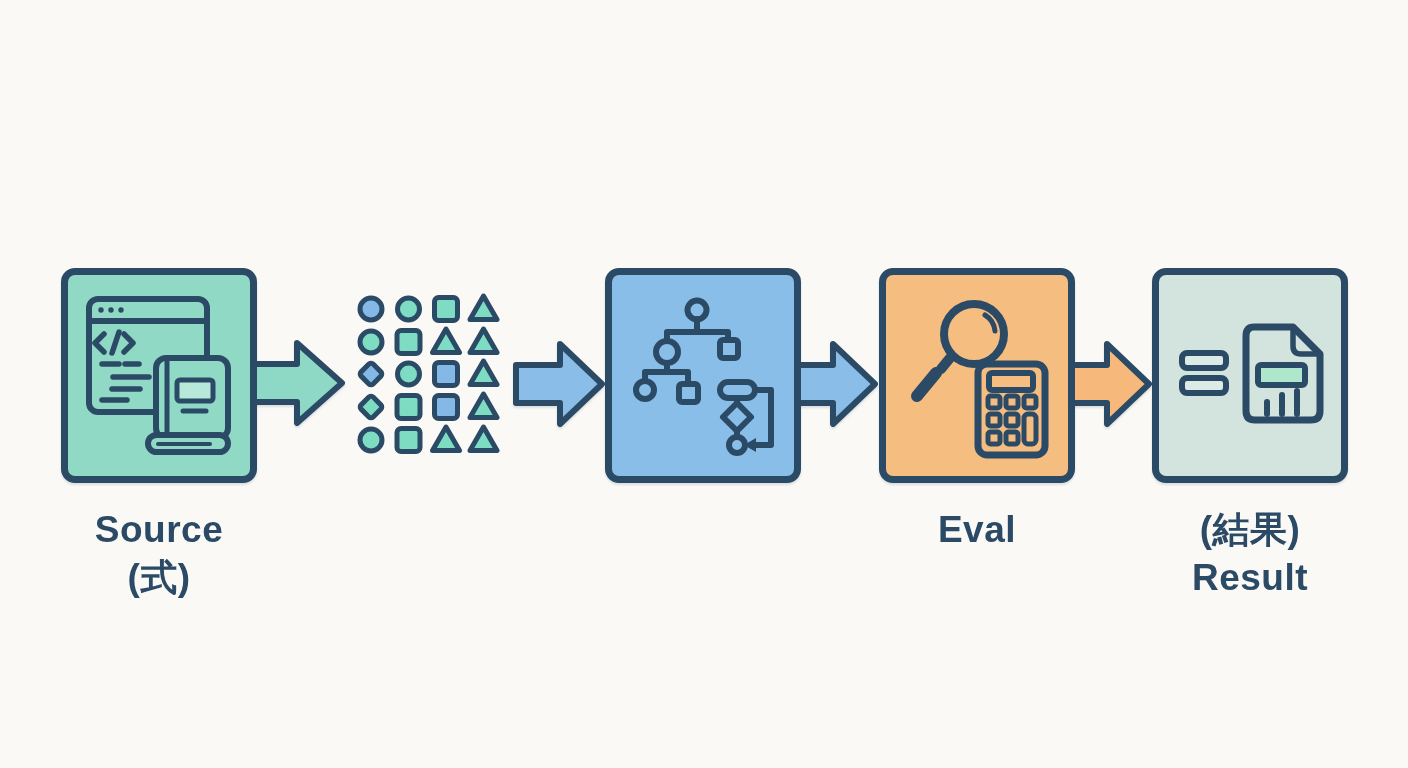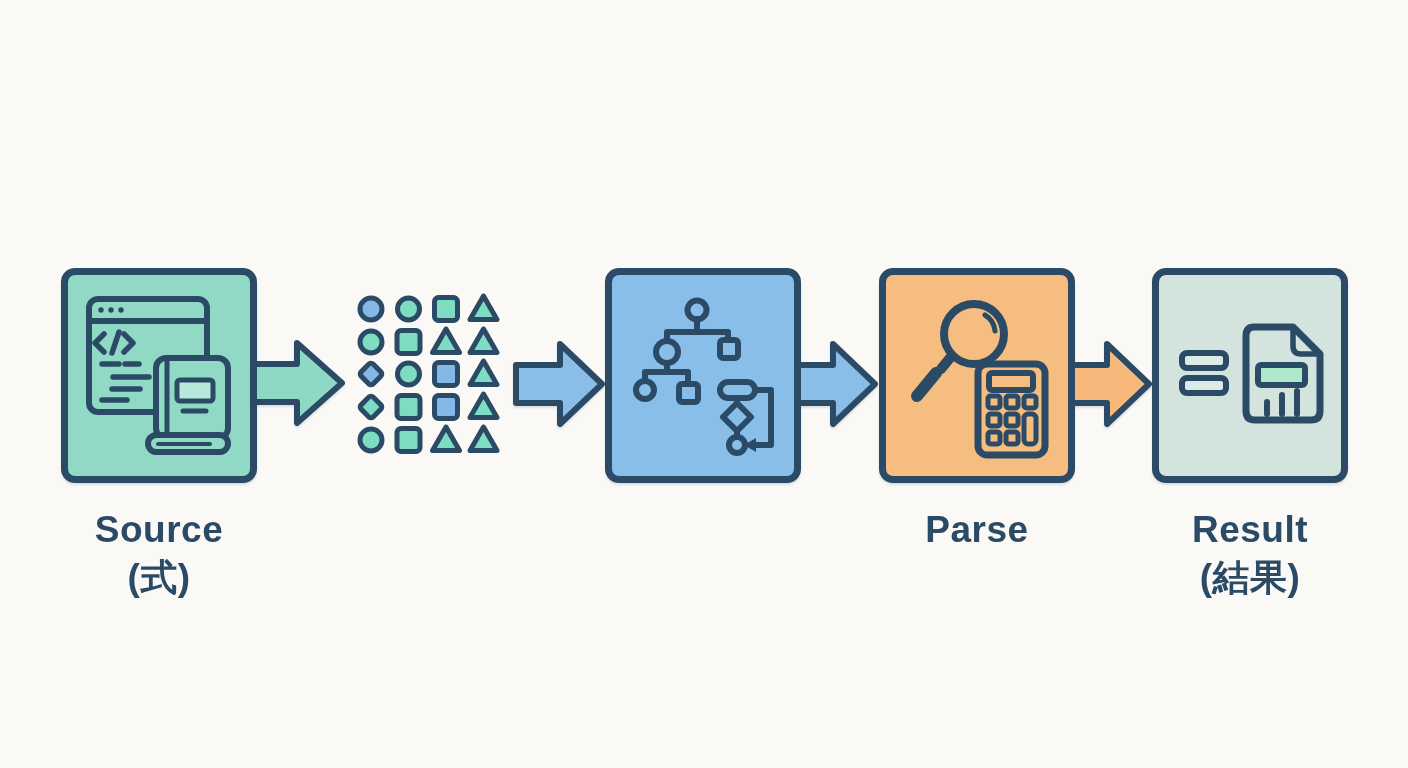--- a/index.html
+++ b/index.html
@@ -148,21 +148,21 @@
           <rect x="145" y="128" width="12" height="12" rx="2.5"></rect>
           <rect x="109" y="146" width="12" height="12" rx="2.5"></rect>
           <rect x="127" y="146" width="12" height="12" rx="2.5"></rect>
           <rect x="109" y="164" width="12" height="12" rx="2.5"></rect>
           <rect x="127" y="164" width="12" height="12" rx="2.5"></rect>
           <rect x="145" y="146" width="12" height="30" rx="4"></rect>
         </g>
       </g>
     </svg>
     <div class="label">
-      <div>Parse</div>
+      <div>Eval</div>
     </div>
   </div>
 
   <svg class="arrow" style="left: 1070px; top: 341px; --afill: #f6b97b;" width="82" height="86" viewBox="0 0 82 86">
     <polygon points="2,24 37,24 37,3 79,43 37,83 37,62 2,62"></polygon>
   </svg>
 
   <div class="stage" style="left: 1152px; --fill: #d3e4de;">
     <div class="box"></div>
     <svg class="icon" viewBox="0 0 196 215">
@@ -175,18 +175,18 @@
         <path d="M141,61 V78 Q141,86 149,86 H166" class="ink-stroke" stroke-width="5.5" stroke-linejoin="round"></path>
         <rect x="106" y="97" width="47" height="20" rx="3" fill="var(--mint)" stroke="var(--ink)" stroke-width="6"></rect>
         <g class="ink-stroke" stroke-width="6" stroke-linecap="round">
           <line x1="115" y1="134" x2="115" y2="146"></line>
           <line x1="130" y1="127" x2="130" y2="146"></line>
           <line x1="145" y1="123" x2="145" y2="146"></line>
         </g>
       </g>
     </svg>
     <div class="label">
+      <div>(結果)</div>
       <div>Result</div>
-      <div>(結果)</div>
     </div>
   </div>
 
 </div>
 
 </body></html>

